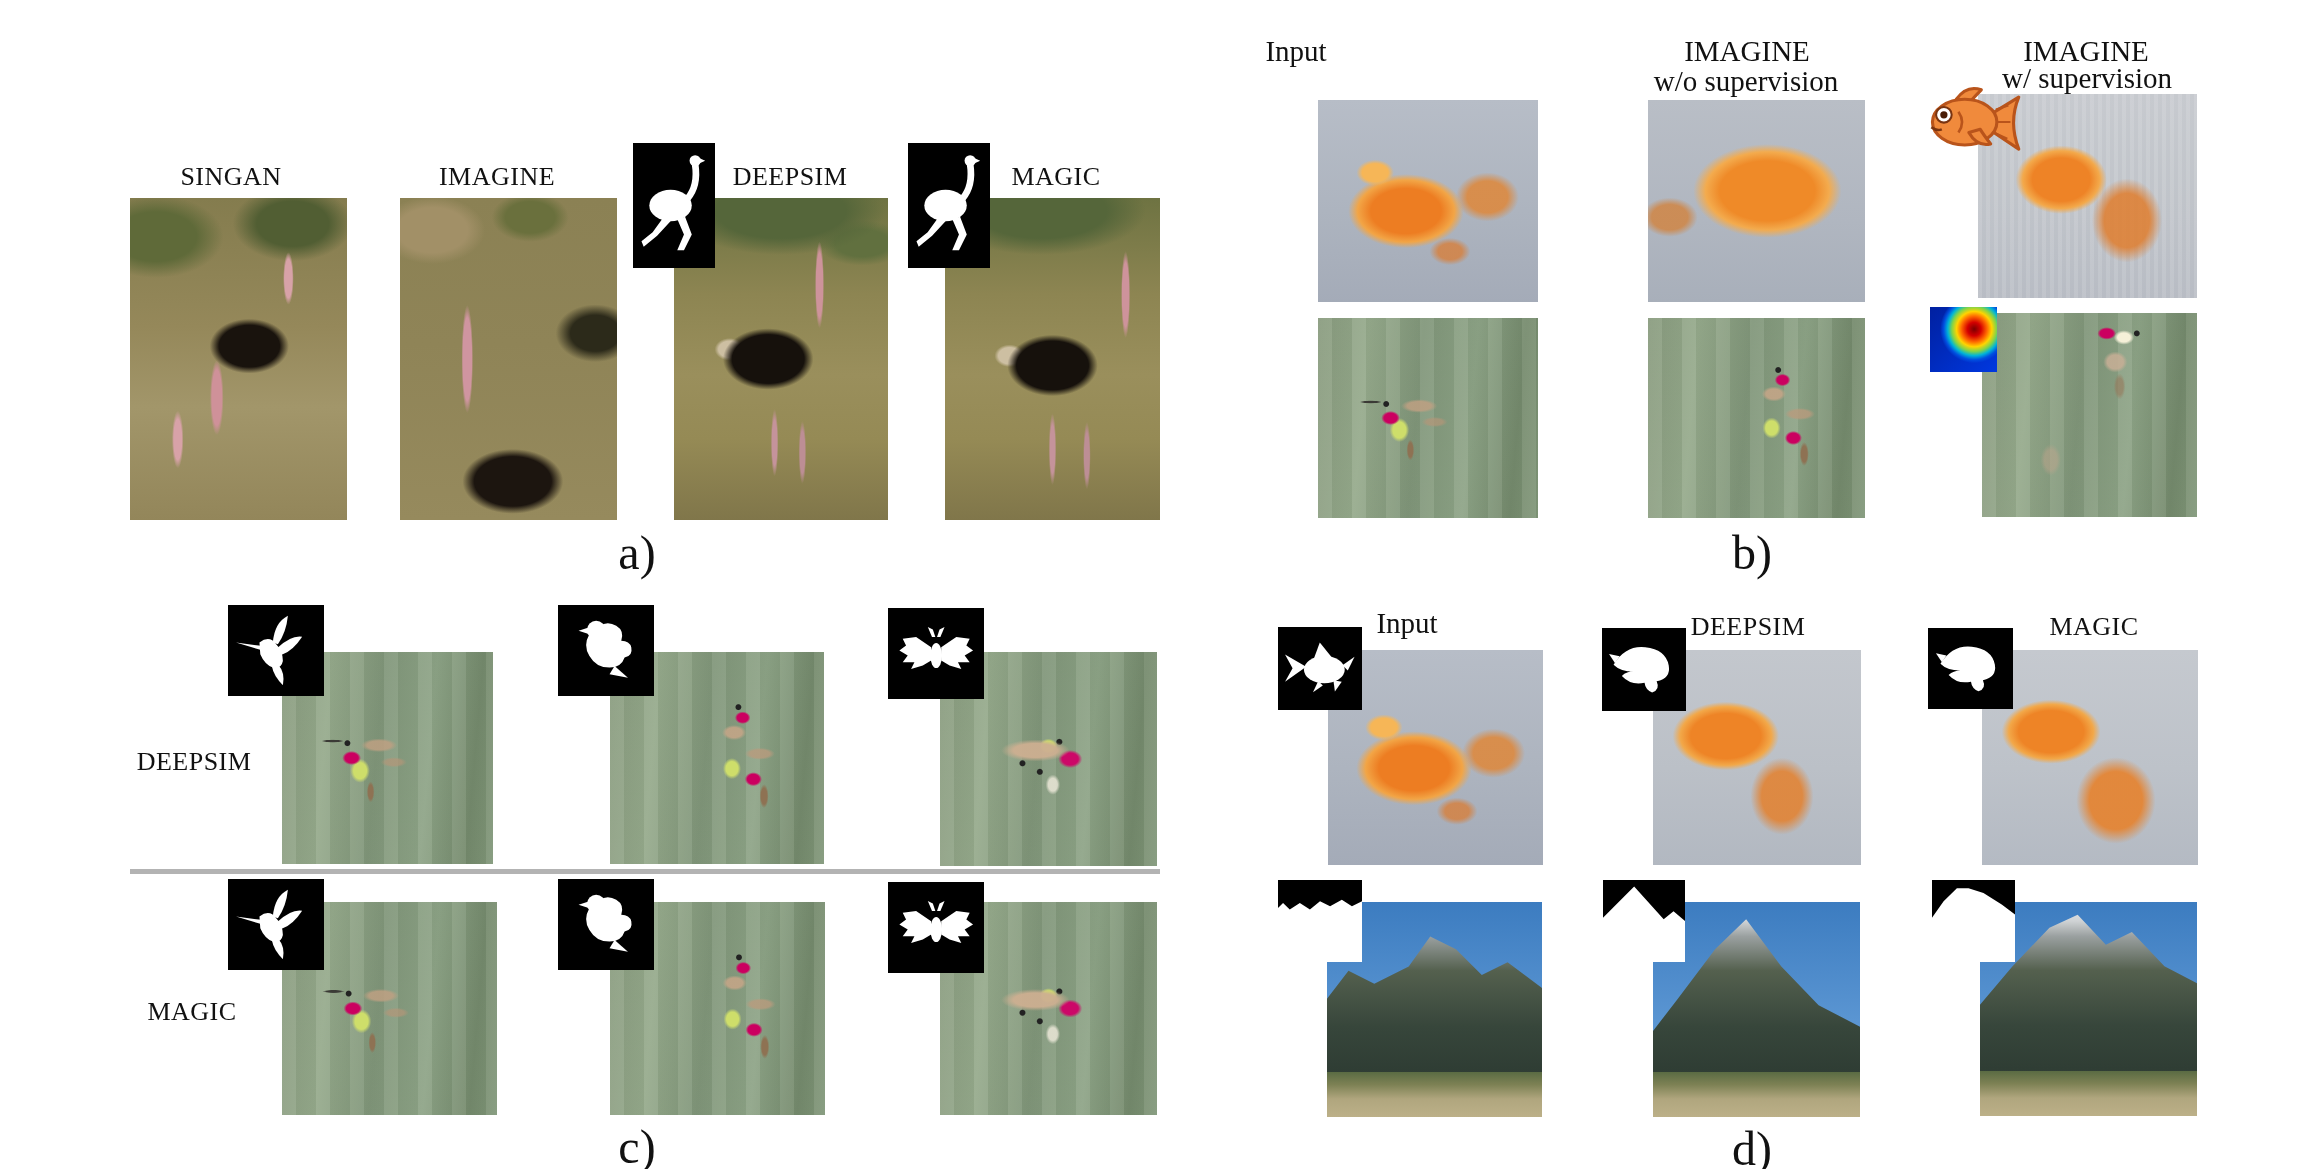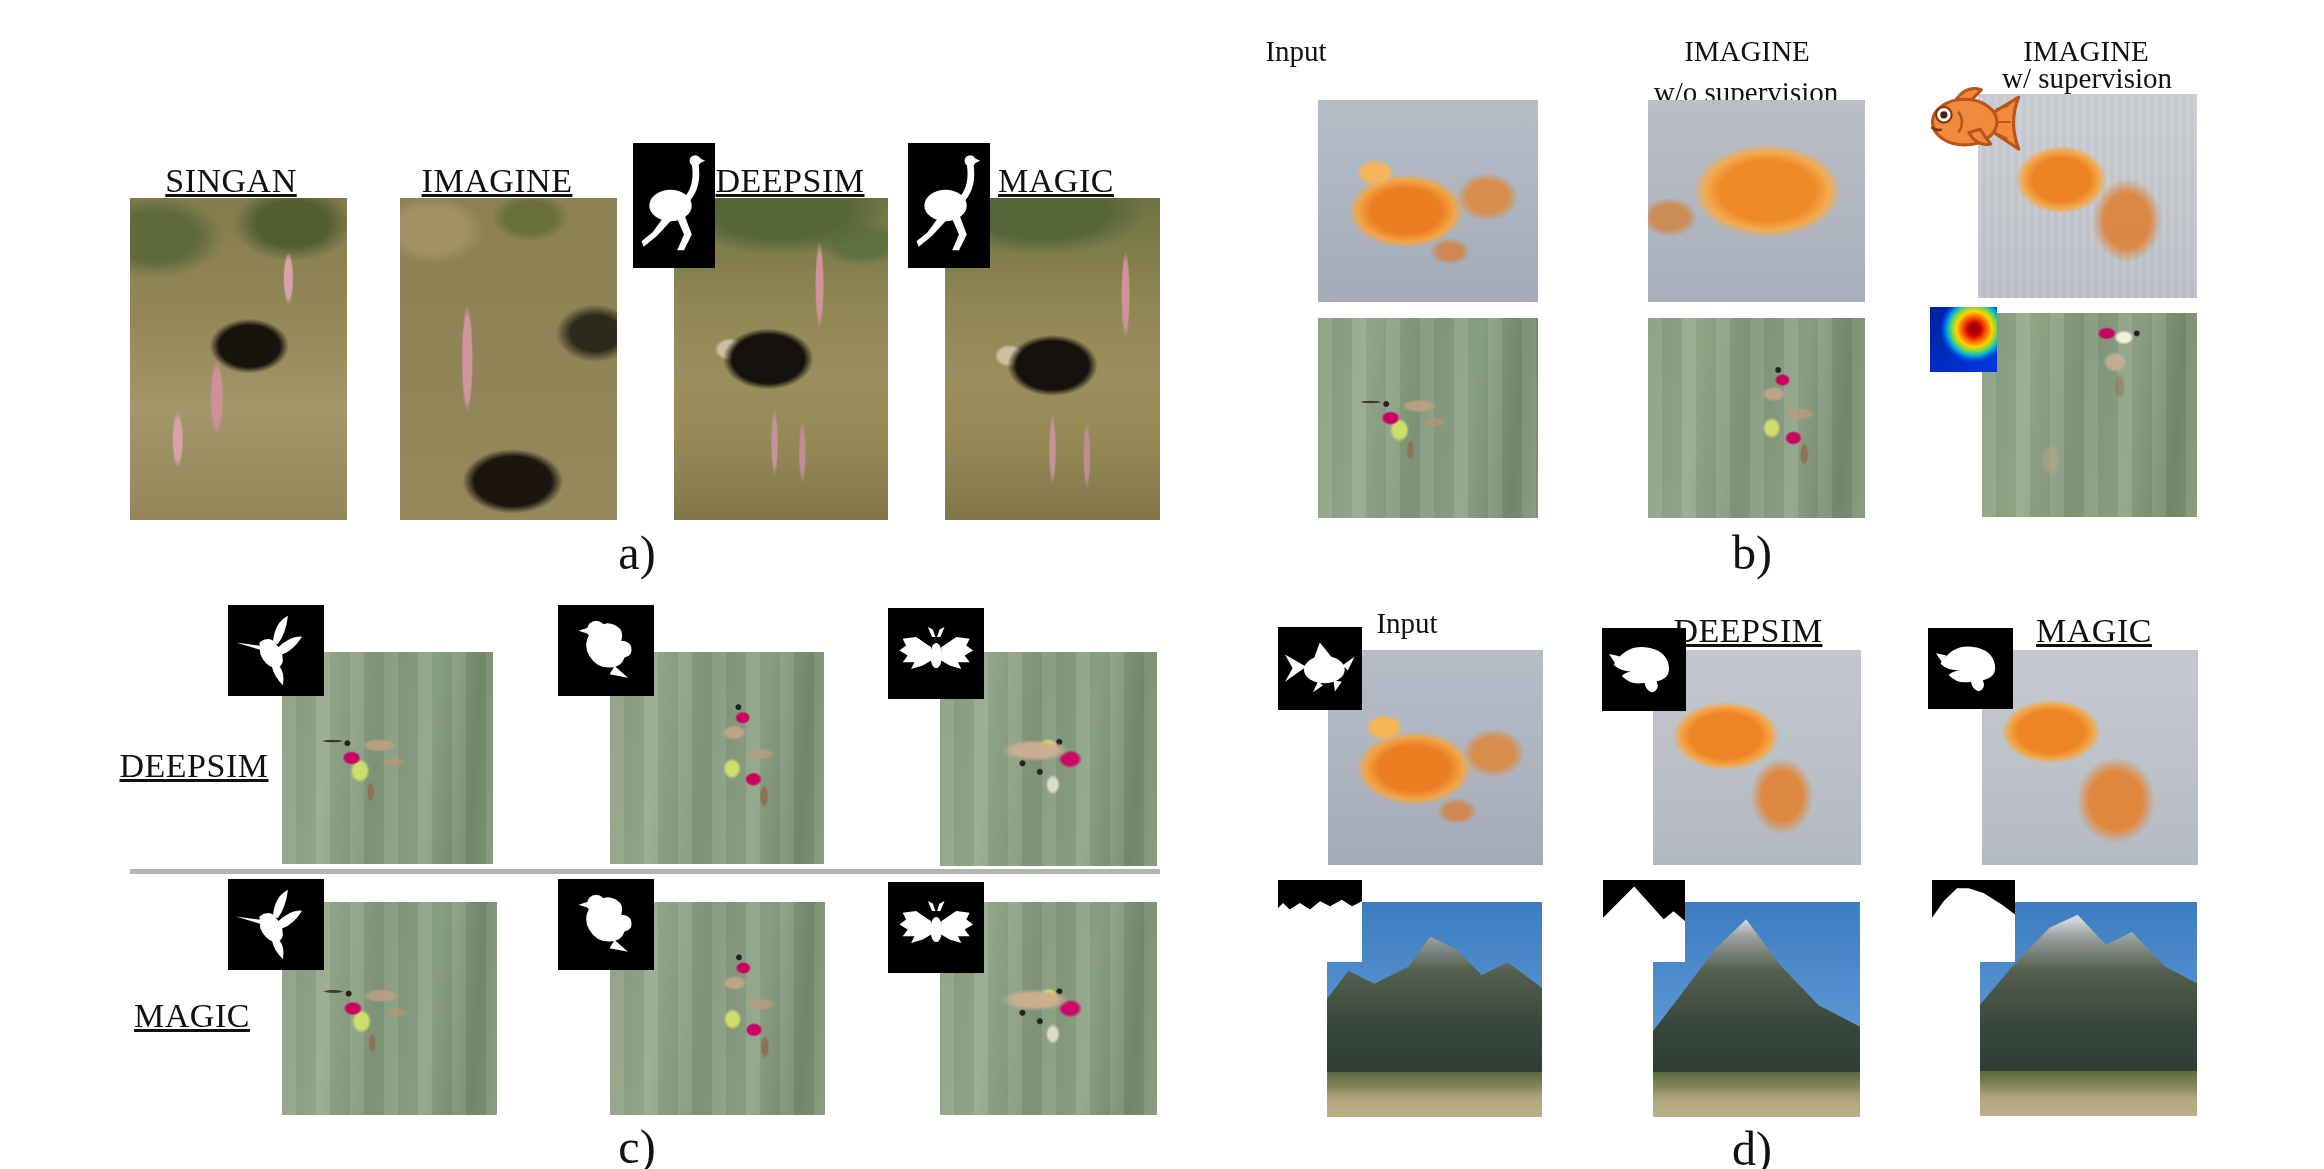--- a/index.html
+++ b/index.html
@@ -1,19 +1,19 @@
 <!DOCTYPE html>
 <html><head>
 <meta charset="utf-8">
 <style>
   html,body{margin:0;padding:0;background:#fff;}
   .page{position:relative;width:2324px;height:1169px;background:#fff;overflow:hidden;
         font-family:"Liberation Serif",serif;color:#111;}
   .label{position:absolute;transform:translateX(-50%);white-space:nowrap;text-align:center;line-height:1.05;}
-  .method{font-size:34px;letter-spacing:.5px;text-decoration:underline;}
+  .method{font-size:26px;letter-spacing:.5px;}
   .hdr{font-size:29px;}
   .caption{font-size:48px;}
   .photo{position:absolute;overflow:hidden;}
   .mask{position:absolute;background:#000;display:flex;align-items:center;justify-content:center;}
   .mask svg{width:90%;height:92%;}
   .mask-mtn{position:absolute;background:#fff;}
   .mask-mtn .mm{position:absolute;inset:0;background:#000;}
   .mm1{clip-path:polygon(0 0,100% 0,100% 26%,88% 32%,76% 24%,62% 32%,50% 26%,38% 36%,26% 28%,14% 36%,6% 28%,0 34%);}
   .mm2{clip-path:polygon(0 0,100% 0,100% 50%,86% 38%,74% 48%,38% 8%,0 46%);}
   .mm3{clip-path:polygon(0 0,100% 0,100% 42%,84% 30%,62% 16%,44% 10%,30% 10%,14% 26%,0 46%);}
@@ -200,21 +200,21 @@
           <use href="#sym-ostrich"></use>
         </svg>
     </div>
 
     <div class="label caption" style="left:637px;top:528px">a)</div>
   </div>
 
   <div>
     <div class="label hdr" style="left:1296px;top:36px">Input</div>
     <div class="label hdr" style="left:1747px;top:36px">IMAGINE</div>
-    <div class="label hdr" style="left:1746px;top:77px">w/o supervision</div>
+    <div class="label hdr" style="left:1746px;top:66px">w/o supervision</div>
     <div class="label hdr" style="left:2086px;top:36px">IMAGINE</div>
     <div class="label hdr" style="left:2087px;top:63px">w/ supervision</div>
 
     <div class="photo ph-fish-in" style="left:1318px;top:100px;width:220px;height:202px"></div>
     <div class="photo ph-fish-wo" style="left:1648px;top:100px;width:217px;height:202px"></div>
     <div class="photo ph-fish-ws" style="left:1978px;top:94px;width:219px;height:204px"></div>
 
     <div class="photo humm-base humm-bird" style="left:1318px;top:318px;width:220px;height:200px"></div>
     <div class="photo humm-base humm-two" style="left:1648px;top:318px;width:217px;height:200px"></div>
     <div class="photo humm-base humm-top" style="left:1982px;top:313px;width:215px;height:204px"></div>

